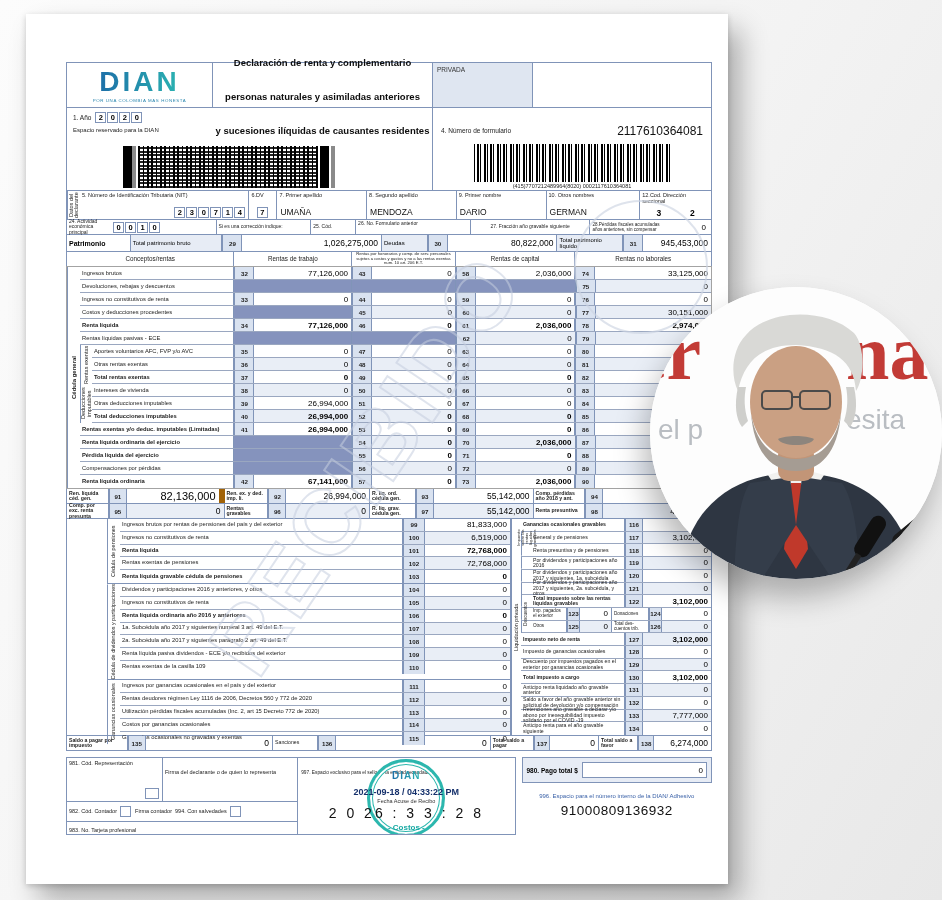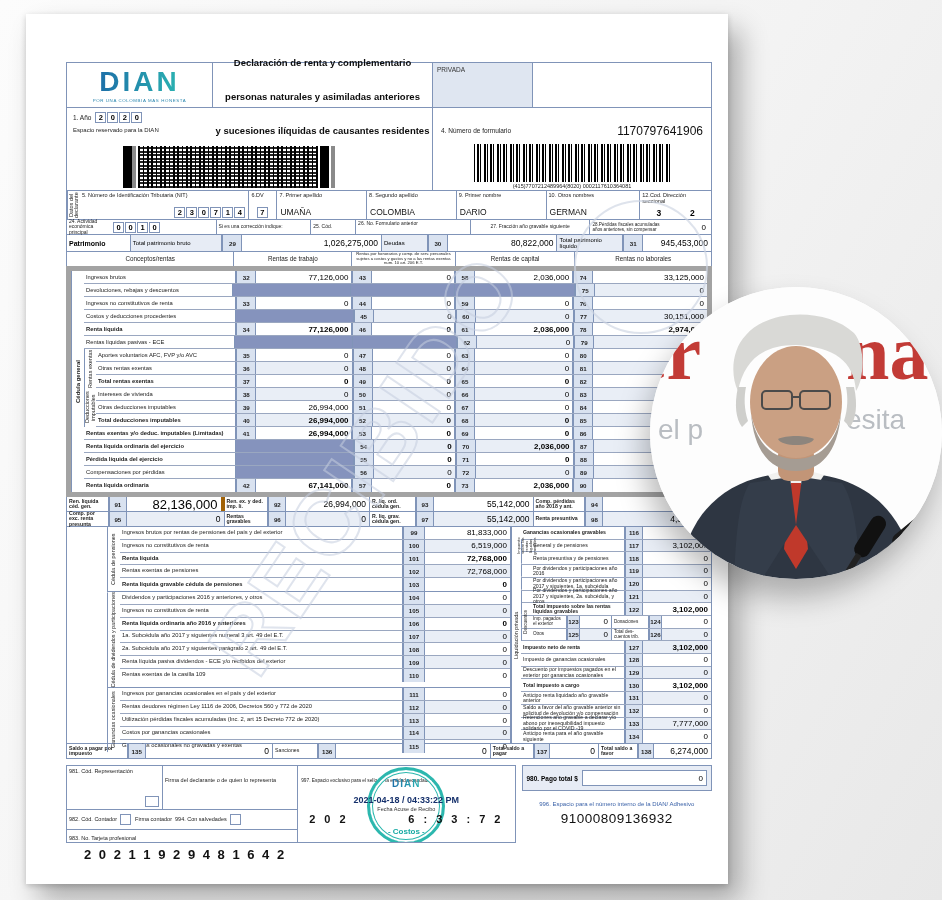--- a/index.html
+++ b/index.html
@@ -53,21 +53,21 @@
   
   .row24{height:16px;border:1px solid #8094b8;margin-top:-1px;display:flex;align-items:stretch;}
   .r24c{border-right:1px solid #8094b8;display:flex;align-items:center;padding:0 2px;gap:2px;}
   
   .patr{height:18px;border:1px solid #8094b8;margin-top:-1px;display:flex;}
   .patr .lblc{background:#e7ecf5;border-right:1px solid #8094b8;display:flex;align-items:center;padding:0 2px;font-size:6px;}
   
   .mth{height:16px;border:1px solid #8094b8;margin-top:-1px;display:flex;}
   .mth div{border-right:1px solid #8094b8;display:flex;align-items:center;justify-content:center;
            text-align:center;font-size:6.3px;color:#222;line-height:1.05;}
-  .mtw{position:relative;border:5px solid #a3a3a3;margin-top:-1px;}
+  .mtw{position:relative;border:1px solid #a3a3a3;margin-top:-1px;}
   .mstrip{position:absolute;left:0;top:0;bottom:0;width:13px;border-right:1px solid #8094b8;background:#fff;z-index:2;}
   .sstrip{position:absolute;left:13px;width:12px;border-right:1px solid #8094b8;background:#fff;z-index:2;}
   .mrow{display:flex;height:13px;border-bottom:1px solid #9aa7c0;}
   .mrow:last-child{border-bottom:none;}
   .mlbl{width:155px;margin-left:13px;border-right:1px solid #8094b8;background:#fff;
         font-size:5.8px;line-height:1.05;display:flex;align-items:center;padding:0 2px;color:#222;}
   .mlbl.grp{margin-left:25px;width:143px;}
   .b .mlbl,.b .val{font-weight:bold;}
   .alt .mval{background:#e9eef6;}
   .blkc{background:#8593bd;border-right:1px solid #8094b8;flex:none;}
@@ -105,21 +105,21 @@
   .f-l1a{width:96px;border-right:1px solid #8094b8;padding:2px;display:flex;flex-direction:column;justify-content:space-between;}
   .f-l1b{flex:1;padding:2px;}
   .f-l2{height:20px;border-bottom:1px solid #8094b8;display:flex;align-items:center;gap:3px;padding:0 2px;}
   .f-l3{flex:1;display:flex;align-items:flex-end;padding:1px 2px;}
   .f-mid{width:220px;border:1px solid #8094b8;margin-left:-1px;position:relative;padding:2px 3px;overflow:hidden;}
   .seal{position:absolute;left:50%;top:40px;transform:translate(-50%,-50%);width:78px;height:78px;border-radius:50%;
         border:3px solid #2cb7ae;box-shadow:inset 0 0 0 2px #fff,inset 0 0 0 3px #2cb7ae;z-index:1;}
   .stamp{position:relative;z-index:2;text-align:center;margin-top:9px;}
   .stamp-date{font-size:9px;font-weight:bold;color:#15306b;}
   .stamp-ack{font-size:5.5px;color:#333;margin:1px 0;}
-  .stamp-digits{display:flex;justify-content:space-between;padding:0 8px;font-size:11px;font-weight:bold;color:#111;letter-spacing:3px;}
+  .stamp-digits{display:flex;justify-content:center;padding:0 8px;font-size:14px;font-weight:normal;color:#111;letter-spacing:3px;}
   .stamp-sig{font-size:8px;font-weight:bold;color:#17a9a3;margin-top:2px;}
   .sealdian{position:absolute;left:50%;top:12px;transform:translateX(-50%);z-index:2;font-size:10px;font-weight:bold;
             letter-spacing:1px;background:linear-gradient(90deg,#1d6fa8,#2bb3b1);-webkit-background-clip:text;background-clip:text;color:transparent;}
   .f-right{width:192px;margin-left:6px;display:flex;flex-direction:column;}
   .pago{border:1px solid #8094b8;background:#e7ecf5;height:26px;display:flex;align-items:center;gap:4px;padding:0 4px;}
   .pago-lbl{font-size:6.5px;font-weight:bold;white-space:nowrap;}
   .pago-box{flex:1;height:16px;background:#fff;border:1px solid #8094b8;display:flex;align-items:center;justify-content:flex-end;
             font-size:8px;padding-right:3px;}
   .lbl996{font-size:6px;color:#3b62a8;text-align:center;margin-top:10px;}
   .num996{font-size:13.5px;color:#111;text-align:center;margin-top:4px;letter-spacing:.5px;}
@@ -176,21 +176,21 @@
           <div class="qr-b"></div>
             <div class="qr-g"></div>
             <div class="qr-n"></div>
             <div class="qr-b" style="margin-left:2px"></div>
             <div class="qr-g" style="margin-right:0;margin-left:2px"></div>
         </div>
       </div>
       <div class="band-r">
         <div class="flex" style="justify-content:space-between;align-items:center;margin-top:12px;">
           <span class="tl" style="font-size:6.5px">4. Número de formulario</span>
-          <span style="font-size:12px;color:#111">1170797641906</span>
+          <span style="font-size:12px;color:#111">2117610364081</span>
         </div>
         <div class="bc"></div>
         <div class="bc-cap">(415)7707212489964(8020) 0002117610364081</div>
       </div>
     </div>
 
     <div class="row5">
       <div class="r5strip vert">Datos del declarante</div>
       <div class="r5cell" style="width:170px">
         <span class="tl">5. Número de Identificación Tributaria (NIT)</span>
@@ -207,21 +207,21 @@
         <span class="tl">6.DV</span>
         <span class="flex" style="justify-content:center">
             <div class="dbox">7</div>
           </span>
       </div>
       <span style="display:contents"><div class="r5cell" style="width:90px">
             <div class="tl">7. Primer apellido</div>
             <div class="r5val">UMAÑA</div>
           </div><div class="r5cell" style="width:90px">
             <div class="tl">8. Segundo apellido</div>
-            <div class="r5val">COLOMBIA</div>
+            <div class="r5val">MENDOZA</div>
           </div><div class="r5cell" style="width:90px">
             <div class="tl">9. Primer nombre</div>
             <div class="r5val">DARIO</div>
           </div><div class="r5cell" style="width:94px">
             <div class="tl">10. Otros nombres</div>
             <div class="r5val">GERMAN</div>
           </div></span>
       <div class="r5cell" style="width:71px;border-right:none">
         <span class="tl">12.Cod. Dirección seccional</span>
         <span class="flex" style="justify-content:space-around">
@@ -455,21 +455,21 @@
             <div class="numb" style="width:20px">90</div>
             <div class="val mval" style="width: 116px; border-right: none;">2,974,000</div>
           </div>
         </div>
     </div>
 
     <div>
         <div class="srow">
           <div class="slbl" style="width:42px">Ren. líquida céd. gen.</div>
           <div class="numb" style="width:18px">91</div>
-          <div class="val" style="width:98px;border-right:4px solid #a16207;font-size:13px">82,136,000</div>
+          <div class="val" style="width:98px;border-right:6px solid #a16207;font-size:11px">82,136,000</div>
           <div class="slbl" style="width:44px">Ren. ex. y ded. imp. li.</div>
           <div class="numb" style="width:18px">92</div>
           <div class="val" style="width:84px;border-right:1px solid #8094b8;font-size:8.5px">26,994,000</div>
           <div class="slbl" style="width:46px">R. liq. ord. cédula gen.</div>
           <div class="numb" style="width:18px">93</div>
           <div class="val" style="width:100px;border-right:1px solid #8094b8;font-size:8.5px">55,142,000</div>
           <div class="slbl" style="width:52px">Comp. pérdidas año 2018 y ant.</div>
           <div class="numb" style="width:18px">94</div>
           <div class="val" style="width: 108px; border-right: none; font-size: 8.5px;">0</div>
         </div>
@@ -733,40 +733,39 @@
         </div>
         <div class="f-l3">
           <span class="tl">983. No. Tarjeta profesional</span>
         </div>
       </div>
       <div class="f-mid">
         <span class="tl" style="font-size:4.8px">997. Espacio exclusivo para el sello de la entidad recaudadora</span>
         <div class="seal"></div>
         <div class="sealdian">DIAN</div>
         <div class="stamp">
-          <div class="stamp-date">2021-04-18 / 04:33:22 PM</div>
+          <div class="stamp-date">2021-09-18 / 04:33:22 PM</div>
           <div class="stamp-ack">Fecha Acuse de Recibo</div>
           <div class="stamp-digits">
             <span>2 0 2</span>
-            <span>6 : 3 3 : 7 2</span>
+            <span>6 : 3 3 : 2 8</span>
           </div>
           <div class="stamp-sig">- Costos -</div>
         </div>
       </div>
       <div class="f-right">
         <div class="pago">
           <span class="pago-lbl">980. Pago total $</span>
           <span class="pago-box">0</span>
         </div>
         <div class="lbl996">996. Espacio para el número interno de la DIAN/ Adhesivo</div>
         <div class="num996">91000809136932</div>
       </div>
     </div>
 
-    <div class="botdigits">2 0 2 1 1 9 2 9 4 8 1 6 4 2</div>
   </div>
 </div>
 
 <div class="photo">
   <svg width="292" height="292" viewBox="0 0 292 292">
     <rect x="0" y="0" width="292" height="292" fill="#fdfdfd"></rect>
     <text x="-18" y="92" font-family="Liberation Serif, serif" font-size="78" font-weight="bold" fill="#c23b36">er</text>
     <text x="196" y="92" font-family="Liberation Serif, serif" font-size="78" font-weight="bold" fill="#c23b36">na</text>
     <text x="8" y="152" font-family="Liberation Sans, sans-serif" font-size="28" fill="#b9bdc2">el p</text>
     <text x="196" y="142" font-family="Liberation Sans, sans-serif" font-size="28" fill="#b9bdc2">esita</text>

